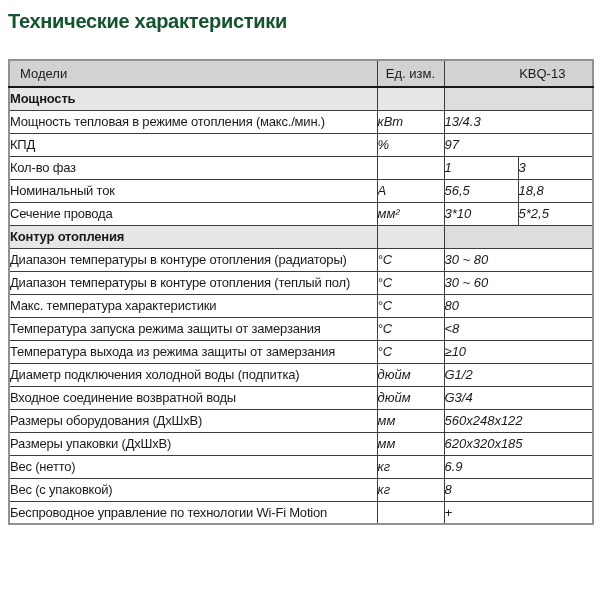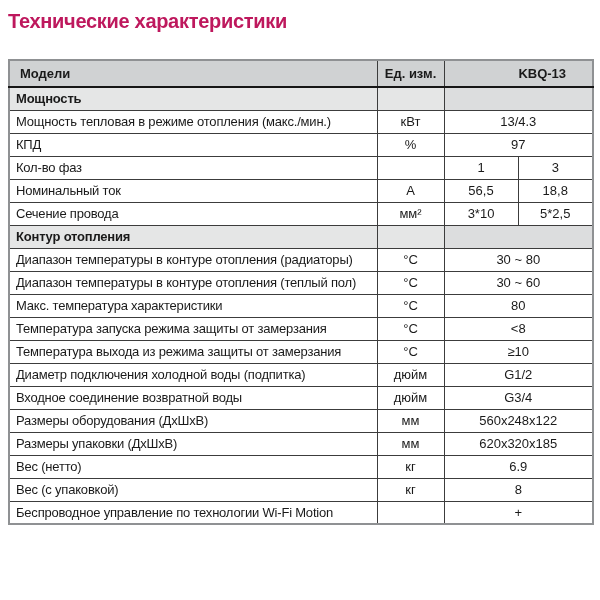--- a/index.html
+++ b/index.html
@@ -15,21 +15,21 @@
   html,body{width:600px;background:#ffffff;}
   body{
     font-family:"Liberation Sans", sans-serif;
     color:var(--text);
     padding:8px;
   }
   .title{
     font-size:20px;
     font-weight:bold;
     letter-spacing:-0.3px;
-    color:#be185d;
+    color:#14532d;
     margin:2px 0 26px 0;
   }
   table.spec-table{
     width:584px;
     border-collapse:collapse;
     table-layout:fixed;
     border:2px solid var(--outer-border);
     font-size:13px;
   }
   col.c-param{width:368px;}
@@ -40,32 +40,31 @@
     border:1px solid var(--inner-line);
     height:23px;
     line-height:15px;
     vertical-align:middle;
     overflow:hidden;
     white-space:nowrap;
   }
   thead th{
     background:var(--header-bg);
     height:27px;
-    font-weight:bold;
+    font-weight:normal;
     border-bottom:2px solid var(--heavy-line);
   }
   th.h-param{text-align:left;padding-left:10px;}
   th.h-unit{text-align:center;}
   th.h-value{text-align:center;padding-left:48px;}
   td.param{
     text-align:left;
-    padding-left:6px;
     letter-spacing:-0.2px;
   }
-  td.unit,td.value{text-align:center;}
+  td.unit,td.value{text-align:left;font-style:italic;}
   tr.section-row td{
     background:var(--section-bg);
     font-weight:bold;
   }
   tr.section-row td.value{
     background:var(--section-value-bg);
   }
 </style>
 </head>
 <body>

